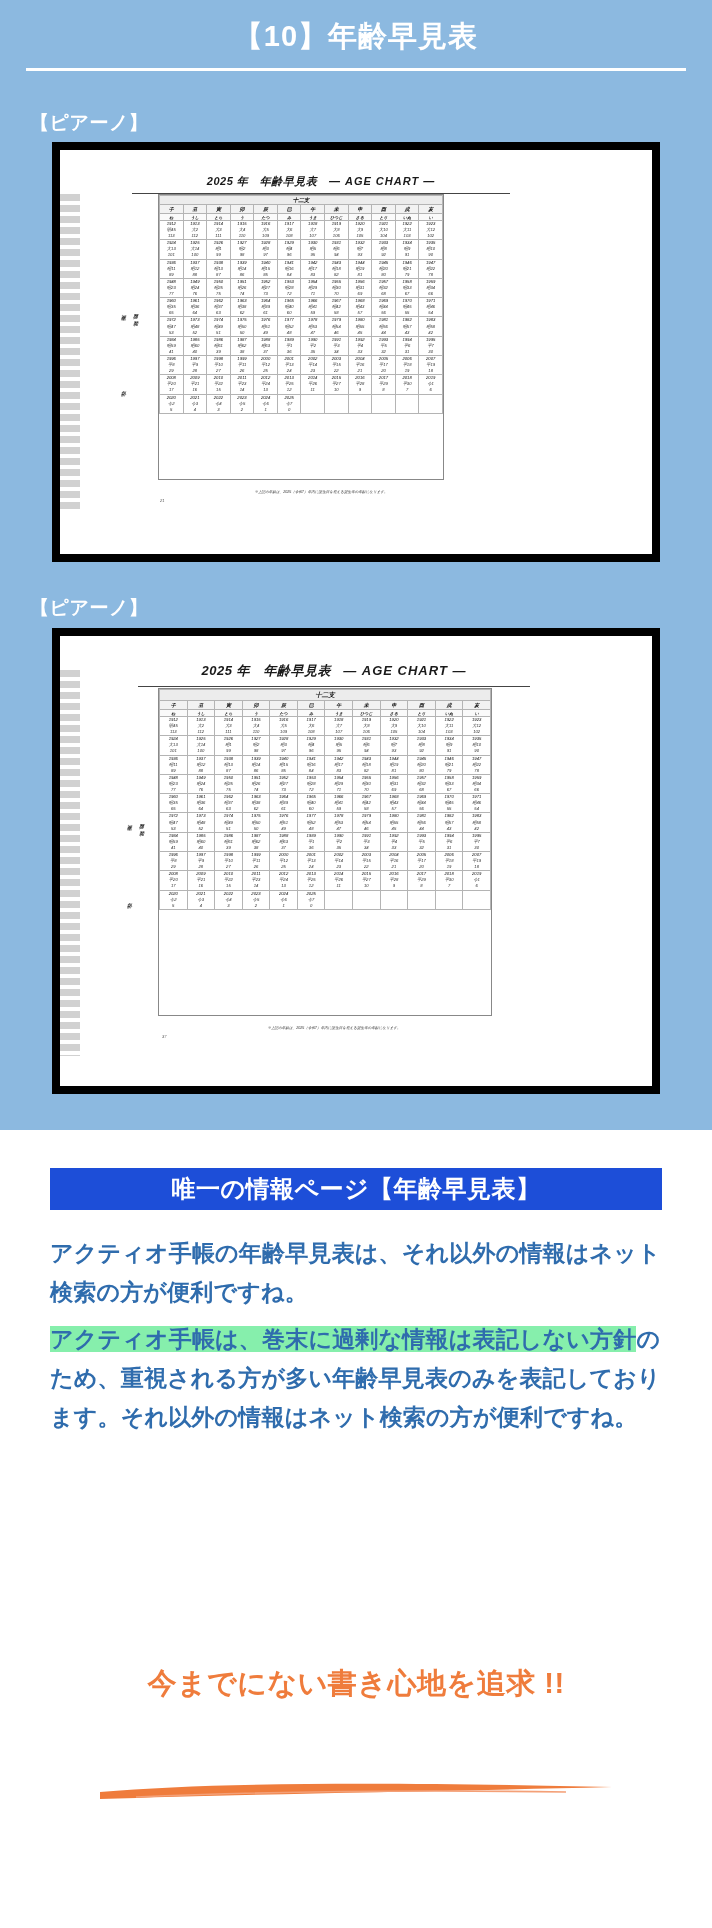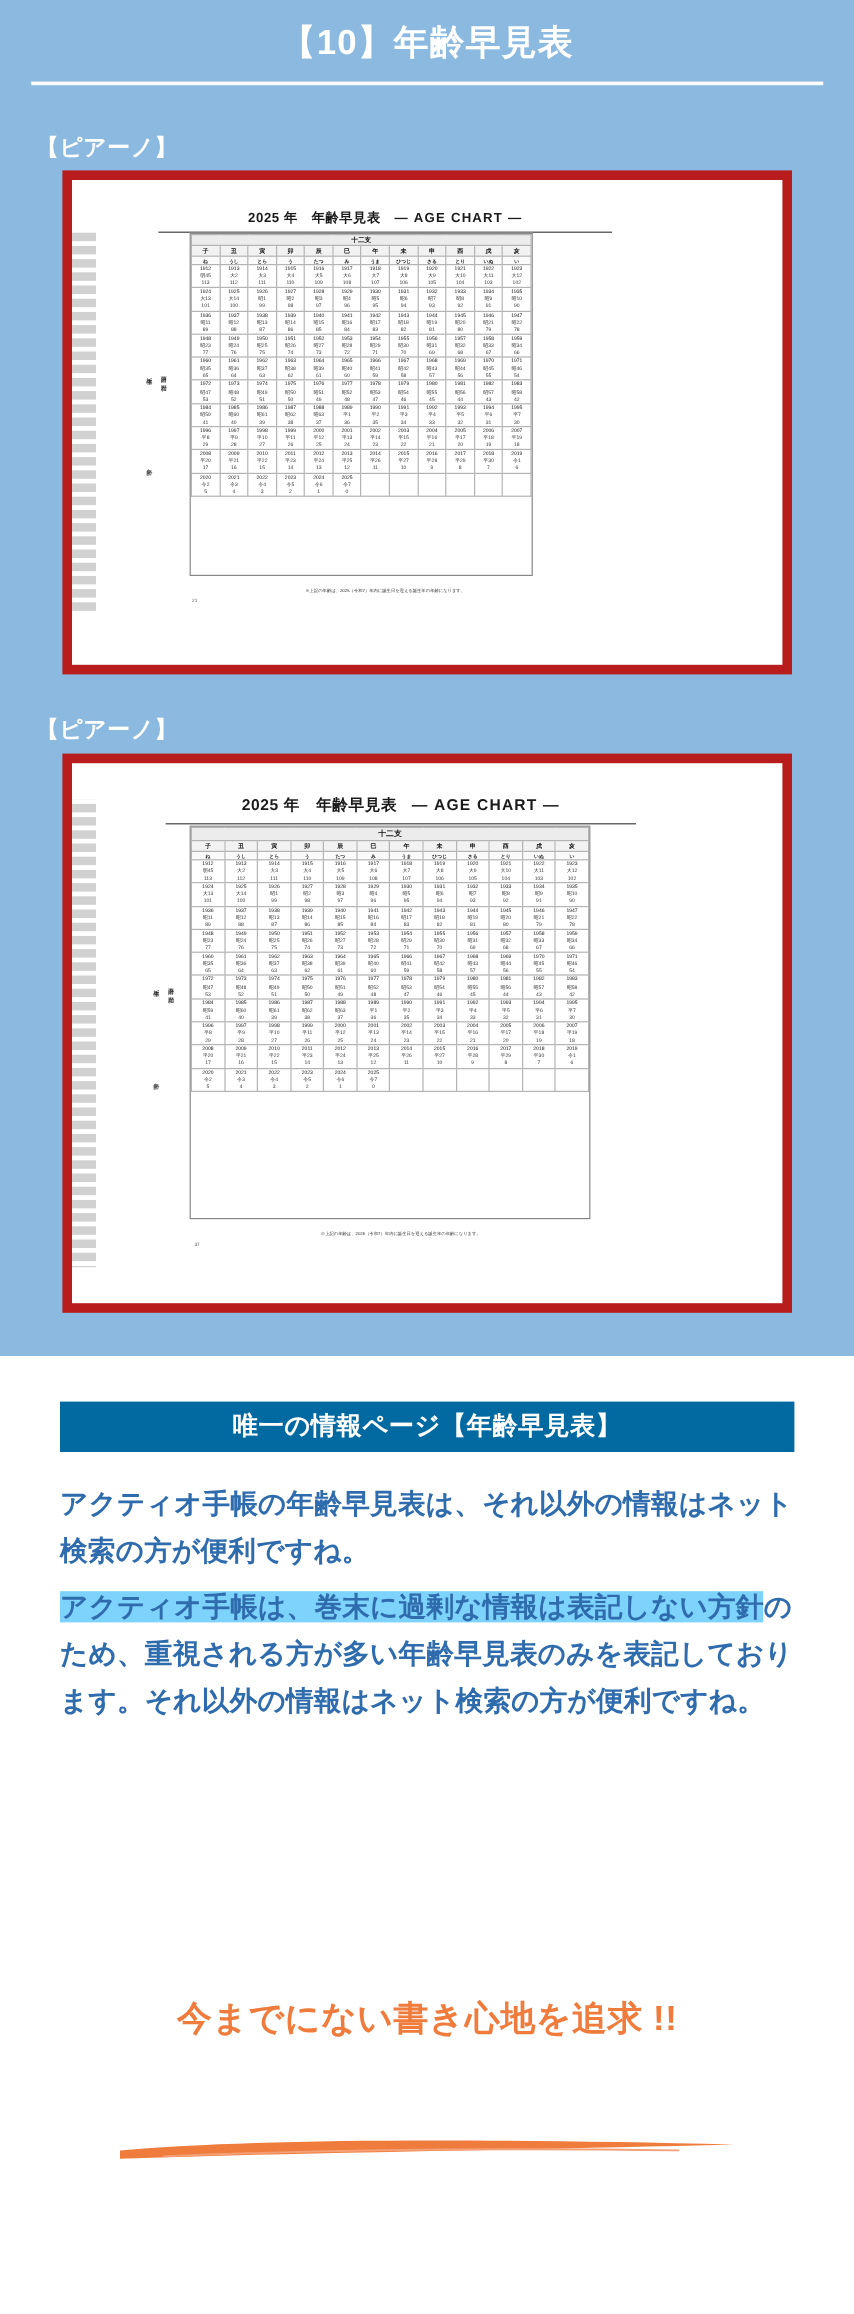--- a/index.html
+++ b/index.html
@@ -51,22 +51,23 @@
     font-size: 19px;
     font-weight: bold;
     letter-spacing: 0.5px;
   }
   .sub-label.one { left: 30px; top: 110px; }
   .sub-label.two { left: 30px; top: 595px; }
 
   
   .photo {
     position: absolute;
-    background: #b91c1c;
+    background: #000000;
     padding: 8px;
+    font-style: italic;
   }
   .photo.one { left: 52px; top: 142px; width: 608px; height: 420px; }
   .photo.two { left: 52px; top: 628px; width: 608px; height: 466px; }
   .photo-inner {
     position: relative;
     width: 100%;
     height: 100%;
     background: #ffffff;
     overflow: hidden;
   }
@@ -174,42 +175,42 @@
     left: 0; top: 1130px;
     width: 712px;
     height: 798px;
     background: #ffffff;
   }
   .band {
     position: absolute;
     left: 50px; top: 38px;
     width: 612px;
     height: 42px;
-    background: #0369a1;
+    background: #1d4ed8;
     color: #ffffff;
-    font-size: 21px;
+    font-size: 24px;
     font-weight: bold;
     text-align: center;
     line-height: 42px;
     letter-spacing: 0.5px;
   }
   .para {
     position: absolute;
     left: 50px;
     width: 630px;
     color: #2f6cad;
     font-size: 23px;
     font-weight: bold;
     line-height: 39px;
     letter-spacing: 0.2px;
   }
   .para.p1 { top: 104px; }
   .para.p2 { top: 190px; }
   .hl {
-    background: #7dd3fc;
+    background: #86efac;
   }
   .closing {
     position: absolute;
     left: 50px; top: 530px;
     width: 612px;
     text-align: center;
     color: #ef7c3c;
     font-size: 29px;
     font-weight: bold;
     line-height: 47px;

